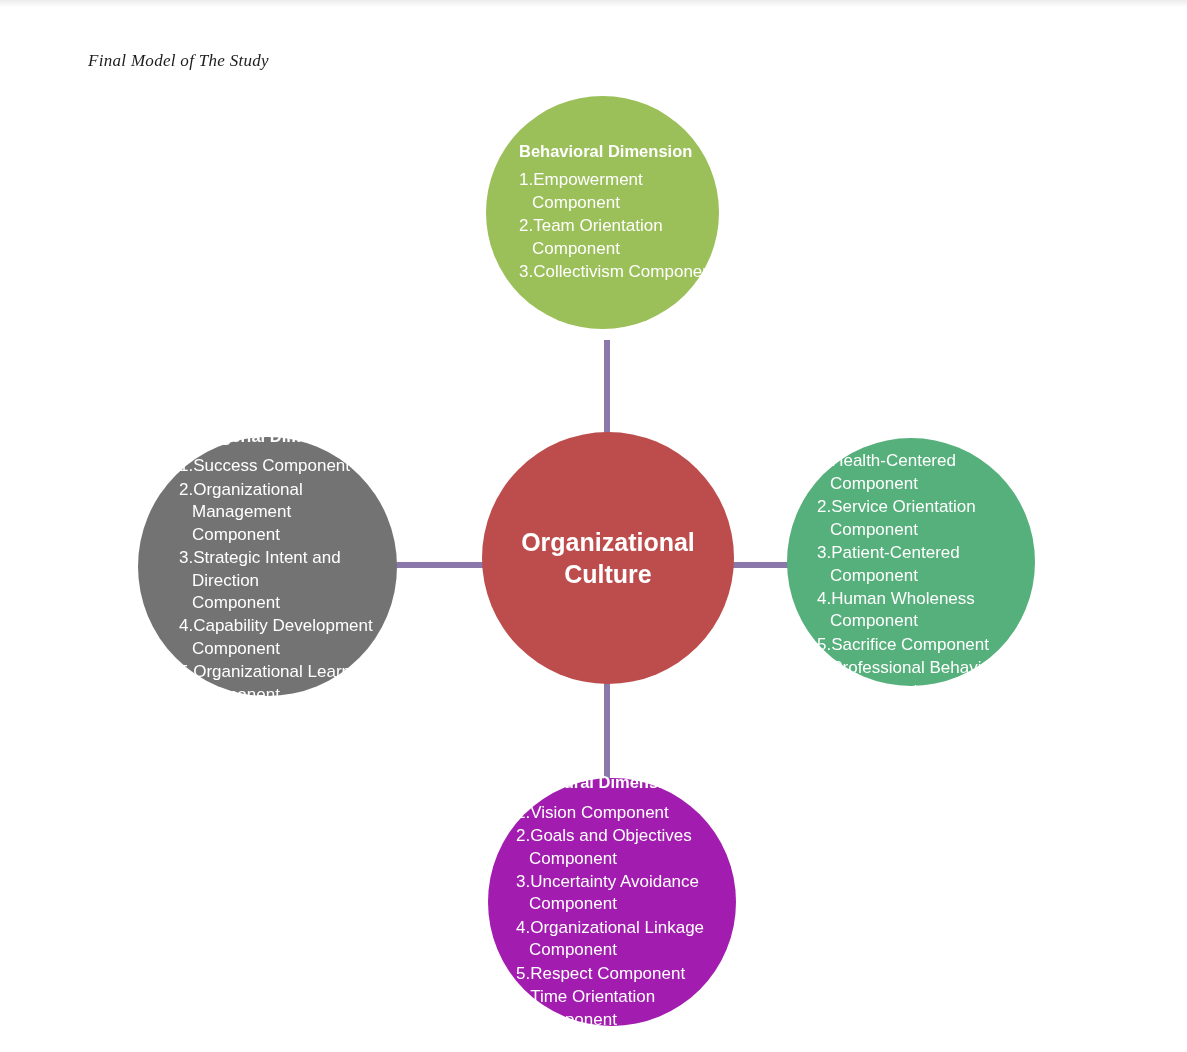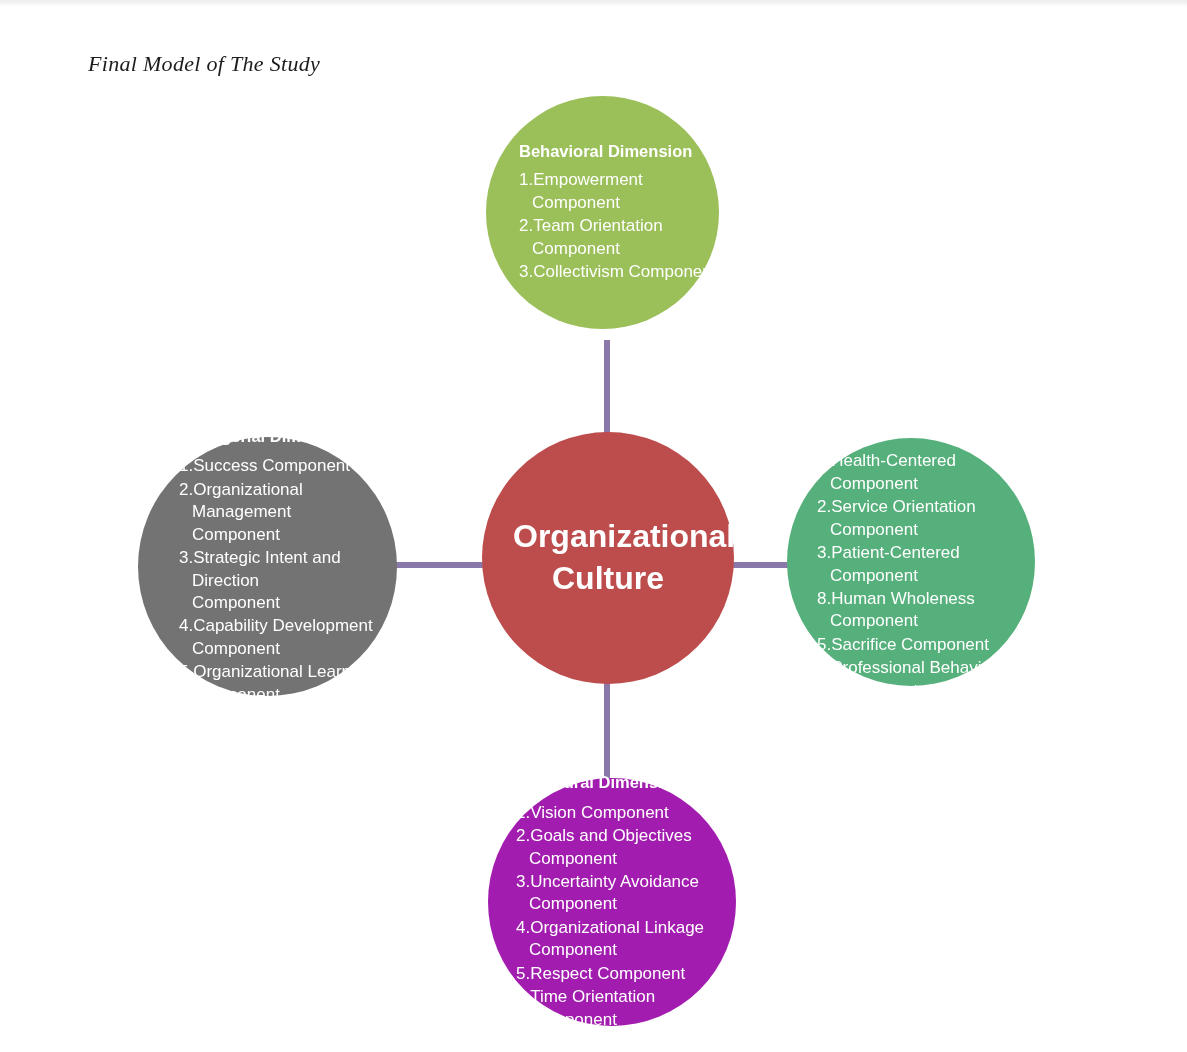--- a/index.html
+++ b/index.html
@@ -26,21 +26,21 @@
     width: 1187px;
     height: 7px;
     background: linear-gradient(to bottom, #ececee 0%, #f6f6f7 55%, #ffffff 100%);
   }
   .page-title {
     position: absolute;
     left: 88px;
     top: 51px;
     font-family: "Liberation Serif", serif;
     font-style: italic;
-    font-size: 22px;
+    font-size: 17px;
     color: #1c1c1c;
     letter-spacing: 0.3px;
     white-space: nowrap;
   }
 
   
   .connector {
     position: absolute;
     background: #8a78ab;
   }
@@ -84,21 +84,21 @@
     left: 482px;
     top: 432px;
     width: 252px;
     height: 252px;
     background: #bd4c4c;
     align-items: center;
     justify-content: center;
     z-index: 5;
   }
   #node-center .hub-label {
-    font-size: 32px;
+    font-size: 25px;
     font-weight: bold;
     line-height: 1.3;
     text-align: center;
     color: #ffffff;
     width: 190px;
   }
 
   
   #node-top {
     left: 486px;
@@ -187,21 +187,21 @@
 Culture</div>
   </div>
 
   <div class="node" id="node-right">
     <div class="node-title">Value Dimension</div>
     <ul class="node-list">
       <li>7.Health-Centered Component</li>
       <li>2.Service Orientation
 Component</li>
       <li>3.Patient-Centered Component</li>
-      <li>8.Human Wholeness
+      <li>4.Human Wholeness
 Component</li>
       <li>5.Sacrifice Component</li>
       <li>6.Professional Behavior
 Component</li>
     </ul>
   </div>
 
   <div class="node" id="node-bottom">
     <div class="node-title">Structural Dimension</div>
     <ul class="node-list">

